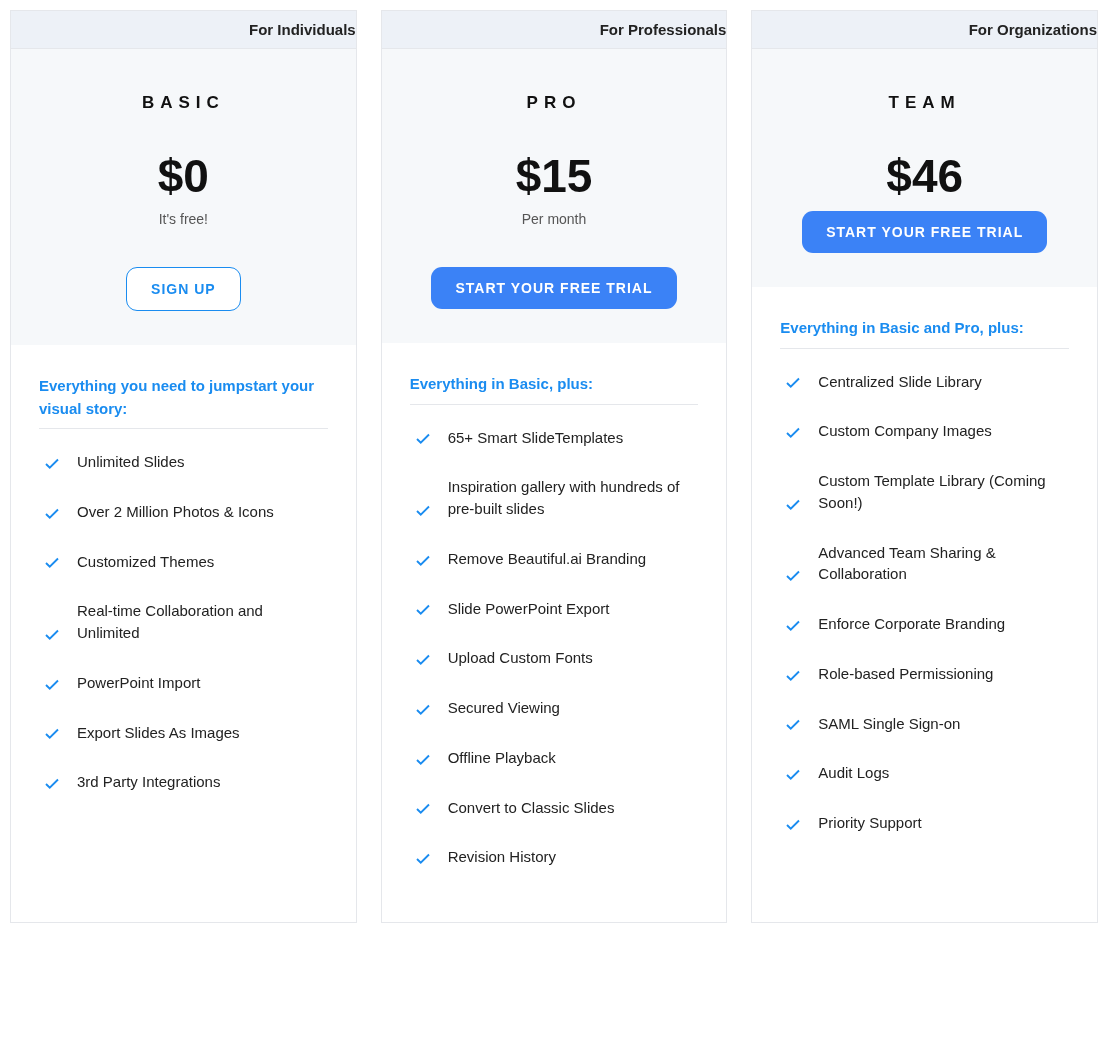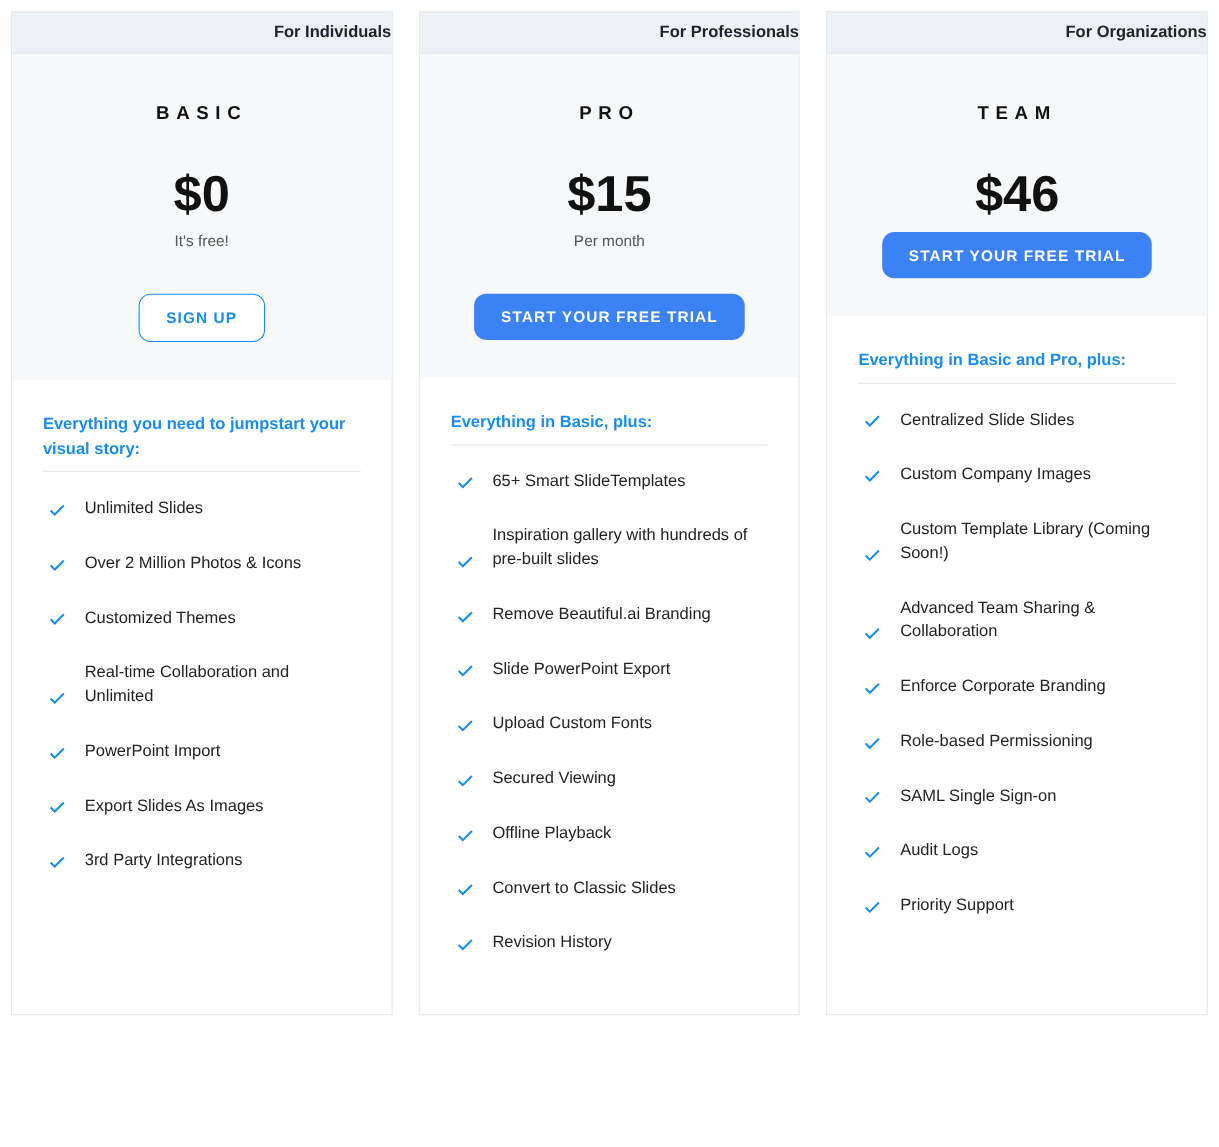--- a/index.html
+++ b/index.html
@@ -239,21 +239,21 @@
       <div class="plan-price">$46</div>
       <button class="btn btn-solid">START YOUR FREE TRIAL</button>
     </div>
     <div class="plan-body">
       <div class="intro">Everything in Basic and Pro, plus:</div>
       <div>
           <div class="feat">
             <span class="check"><svg viewBox="0 0 24 24">
                 <polyline points="4 12 9 17 20 6"></polyline>
               </svg></span>
-            <span>Centralized Slide Slides</span>
+            <span>Centralized Slide Library</span>
           </div>
           <div class="feat">
             <span class="check"><svg viewBox="0 0 24 24">
                 <polyline points="4 12 9 17 20 6"></polyline>
               </svg></span>
             <span>Custom Company Images</span>
           </div>
           <div class="feat">
             <span class="check"><svg viewBox="0 0 24 24">
                 <polyline points="4 12 9 17 20 6"></polyline>

